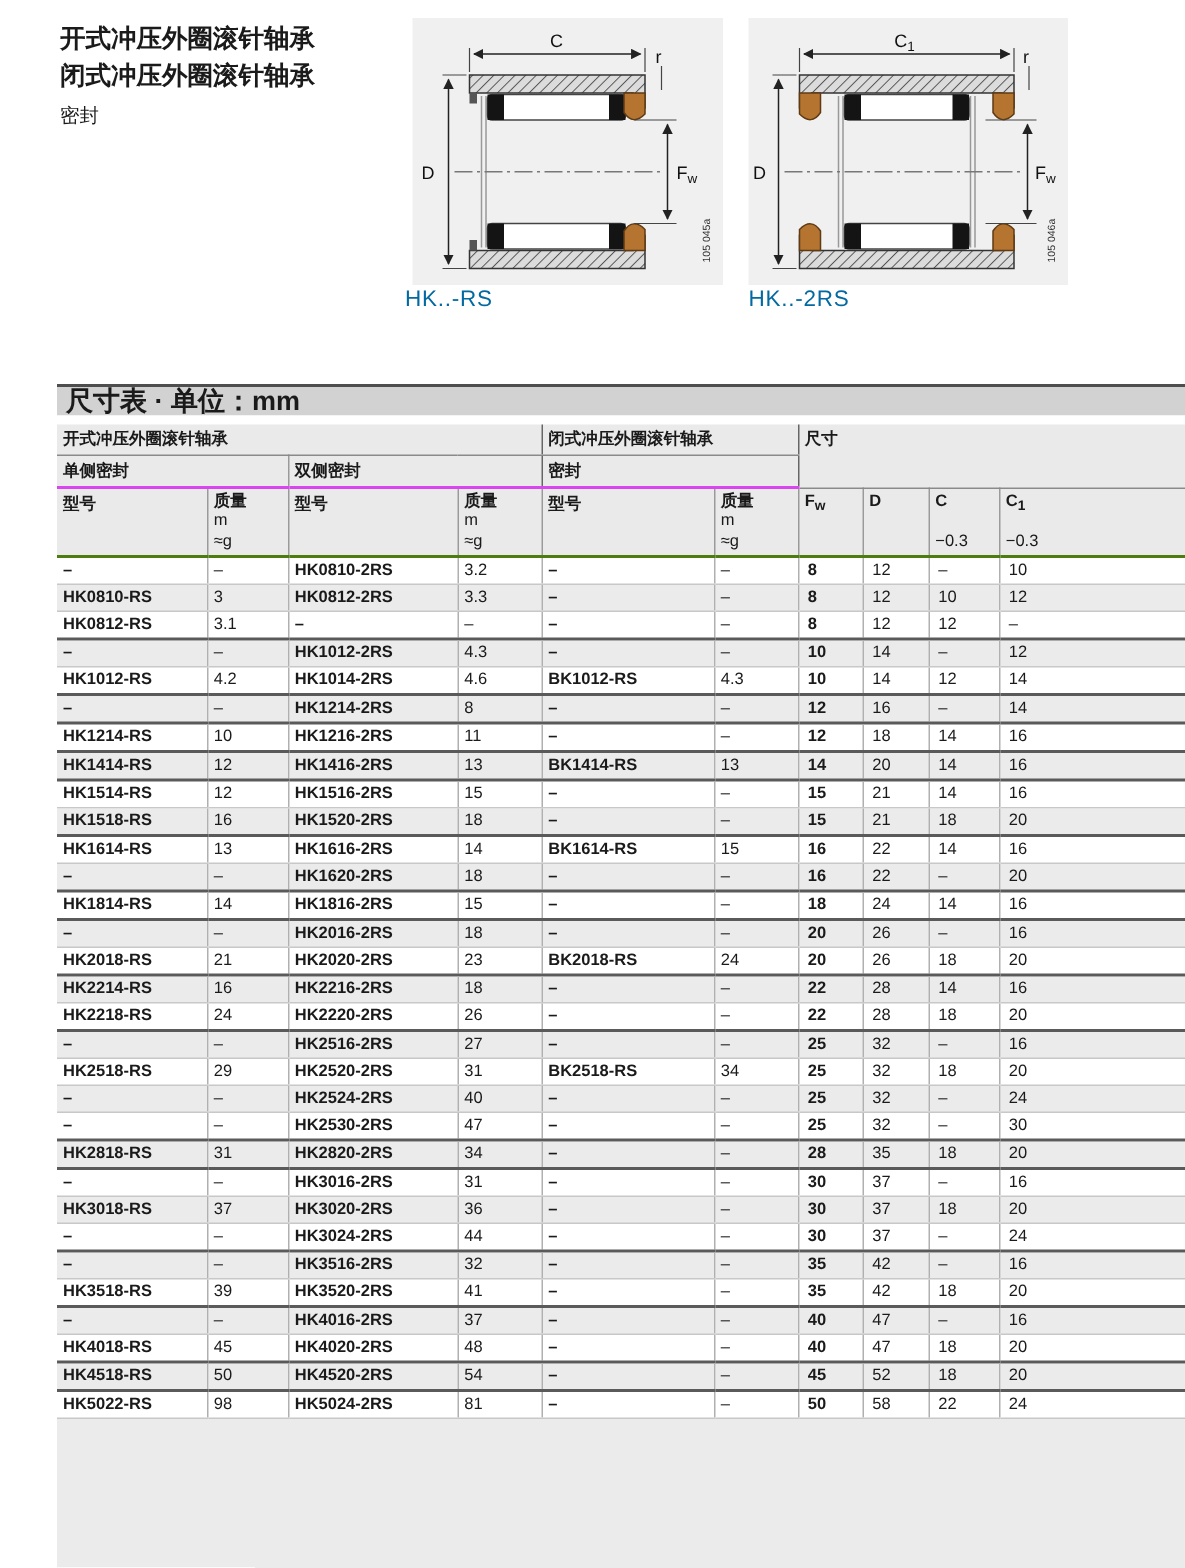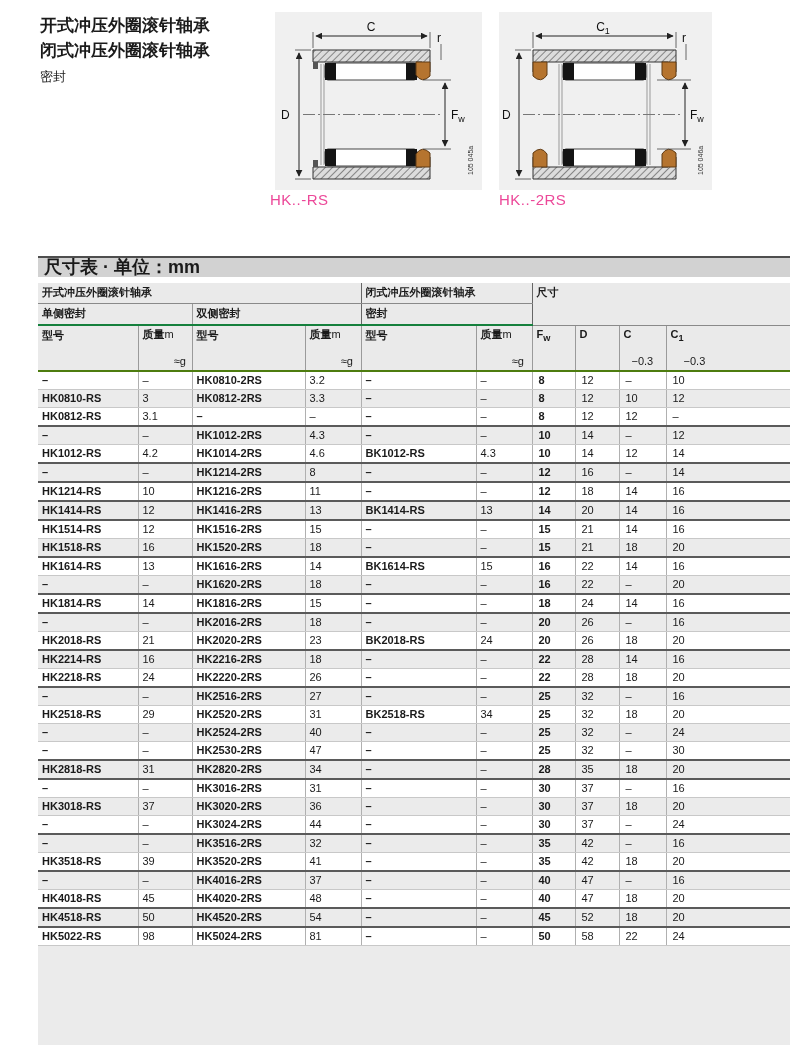--- a/index.html
+++ b/index.html
@@ -8,45 +8,45 @@
 
   
   .title-block{position:absolute;left:28px;top:14px;width:170px;}
   .h-main{font-size:17px;font-weight:bold;line-height:24px;margin:0 0 1px 0;}
   .h-sub{font-size:13px;line-height:18px;margin-top:5px;}
 
   
   .fig-panel{position:absolute;background:#f0f0f0;}
   #fig1{left:263px;top:12px;width:207px;height:178px;}
   #fig2{left:487px;top:12px;width:213px;height:178px;}
-  .fig-caption{position:absolute;top:191px;font-size:15px;letter-spacing:.5px;color:#ec4899;}
+  .fig-caption{position:absolute;top:191px;font-size:15px;letter-spacing:.5px;color:#0369a1;}
   #cap1{left:258px;} #cap2{left:487px;}
   svg text{font-family:"Liberation Sans","DejaVu Sans",sans-serif;fill:#111;font-size:12px;}
   svg .code{font-size:7px;fill:#333;}
   svg .sub{font-size:9px;}
 
   
   #table-wrap{position:absolute;left:26px;top:256px;width:764px;}
   .topline{height:2px;background:#4e4e4e;}
   .band{height:19px;line-height:19px;background:#d2d2d2;font-size:18px;font-weight:bold;padding-left:6px;}
   .gap{height:6px;background:#fff;}
   table{border-collapse:collapse;table-layout:fixed;width:764px;font-size:11px;}
   col.c1{width:100px}col.c2{width:54px}col.c3{width:113px}col.c4{width:56px}
   col.c5{width:115px}col.c6{width:56px}col.c7{width:43px}col.c8{width:44px}
   col.c9{width:47px}col.c10{width:136px}
   thead th{background:#eaeaea;font-weight:bold;text-align:left;vertical-align:top;
            padding:2px 4px;font-size:11px;}
   tr.hA th{height:16px;border-bottom:1px solid #8a8a8a;}
-  tr.hB th{height:16px;border-bottom:2px solid #15803d;}
+  tr.hB th{height:16px;border-bottom:2px solid #d946ef;}
   th.vsec{border-left:1px solid #666;}
   th.vthin{border-left:1px solid #9a9a9a;}
   th.dims{border-bottom:2px solid #5a5a5a;}
   tr.hC th{height:40px;border-bottom:2px solid #4d7c0f;}
   tr.hC th+th{border-left:1px solid #9a9a9a;}
-  .stack{display:flex;flex-direction:row;height:40px;line-height:13px;text-align:right;}
+  .stack{display:flex;flex-direction:column;height:40px;line-height:13px;}
   .stack .push{margin-top:auto;}
   .stack .light{font-weight:normal;}
   tbody td{height:17px;line-height:17px;padding:0 4px;border-bottom:1px solid #c8c8c8;
            white-space:nowrap;overflow:hidden;}
   tbody td+td{border-left:1px solid #b0b0b0;}
   tbody tr:nth-child(even){background:#ebebeb;}
   tbody tr.sep td{border-bottom:2px solid #5a5a5a;}
   td.b{font-weight:bold;}
   td.num{padding-left:6px;}
   .footer-gray{height:113px;background:#ebebeb;}

